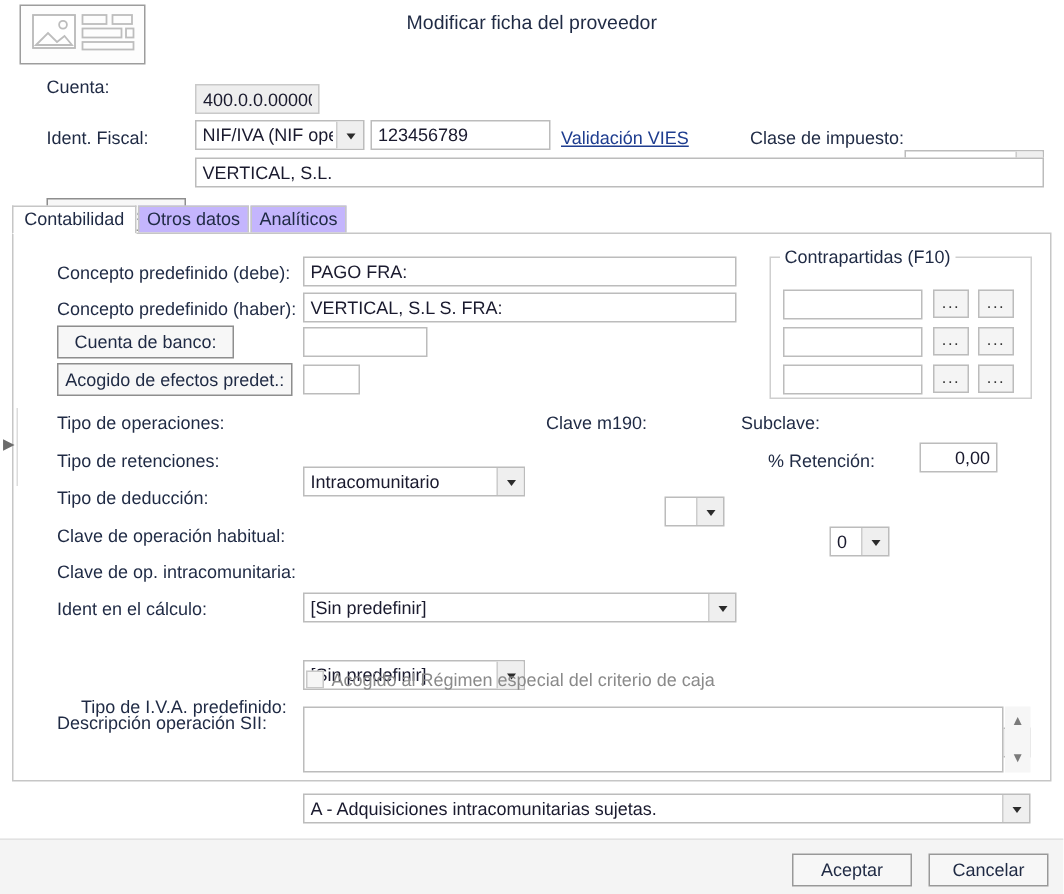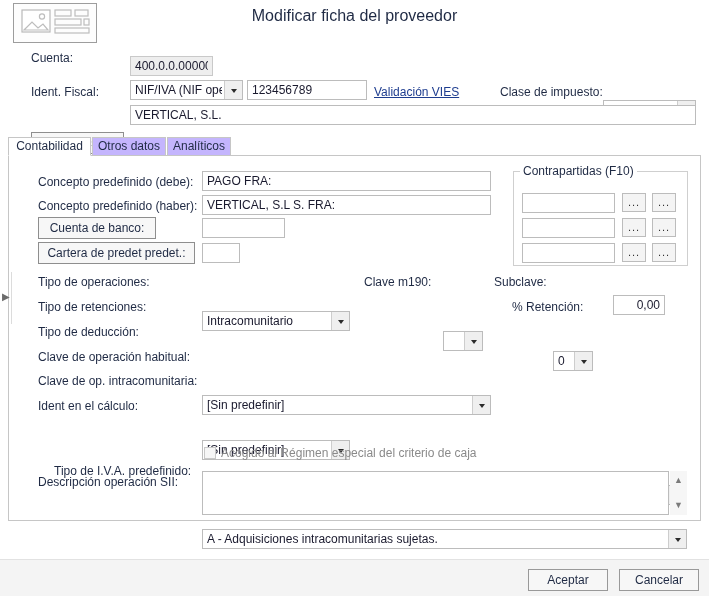--- a/index.html
+++ b/index.html
@@ -13,21 +13,21 @@
     position:relative;
   }
   
   #header{position:absolute;left:0;top:0;width:709px;height:46px;}
   #app-icon{
     position:absolute;left:13px;top:3px;width:84px;height:40px;
     border:1px solid #9d9d9d;background:#fdfdfd;box-sizing:border-box;
   }
   #dialog-title{
     position:absolute;left:0;top:7px;width:709px;text-align:center;
-    font-size:16px;color:#1f2a44;
+    font-size:13px;color:#1f2a44;
   }
   
   .lbl{color:#1f2a44;font-size:12px;white-space:nowrap;}
   .row{position:absolute;}
   .tf{
     box-sizing:border-box;border:1px solid #bcbcbc;background:#ffffff;
     font-family:"Liberation Sans",sans-serif;font-size:12px;color:#1a1a2e;
     padding:1px 4px;outline:none;height:20px;line-height:16px;
   }
   .tf.ro{background:#eeeeee;border-color:#c9c9c9;}
@@ -167,21 +167,21 @@
 
 <div class="lbl row" style="left:38px;top:175px;">Concepto predefinido (debe):</div>
 <input class="tf row" style="left: 202px; top: 171px; width: 289px;" value="PAGO FRA:">
 
 <div class="lbl row" style="left:38px;top:199px;">Concepto predefinido (haber):</div>
 <input class="tf row" style="left: 202px; top: 195px; width: 289px;" value="VERTICAL, S.L S. FRA:">
 
 <div class="btnlabel row" style="left:38px;top:217px;width:118px;">Cuenta de banco:</div>
 <input class="tf row" style="left: 202px; top: 218px; width: 83px;" value="">
 
-<div class="btnlabel row" style="left:38px;top:242px;width:157px;">Cartera de predet predet.:</div>
+<div class="btnlabel row" style="left:38px;top:242px;width:157px;">Acogido de efectos predet.:</div>
 <input class="tf row" style="left: 202px; top: 243px; width: 38px;" value="">
 
 <div class="lbl row" style="left:38px;top:275px;">Tipo de operaciones:</div>
 <div class="combo row" style="left:202px;top:271px;width:148px;">
   <div class="ctxt">Intracomunitario</div>
   <div class="carr"></div>
 </div>
 
 <div class="lbl row" style="left:364px;top:275px;">Clave m190:</div>
 <div class="combo row" style="left:443px;top:271px;width:40px;">

